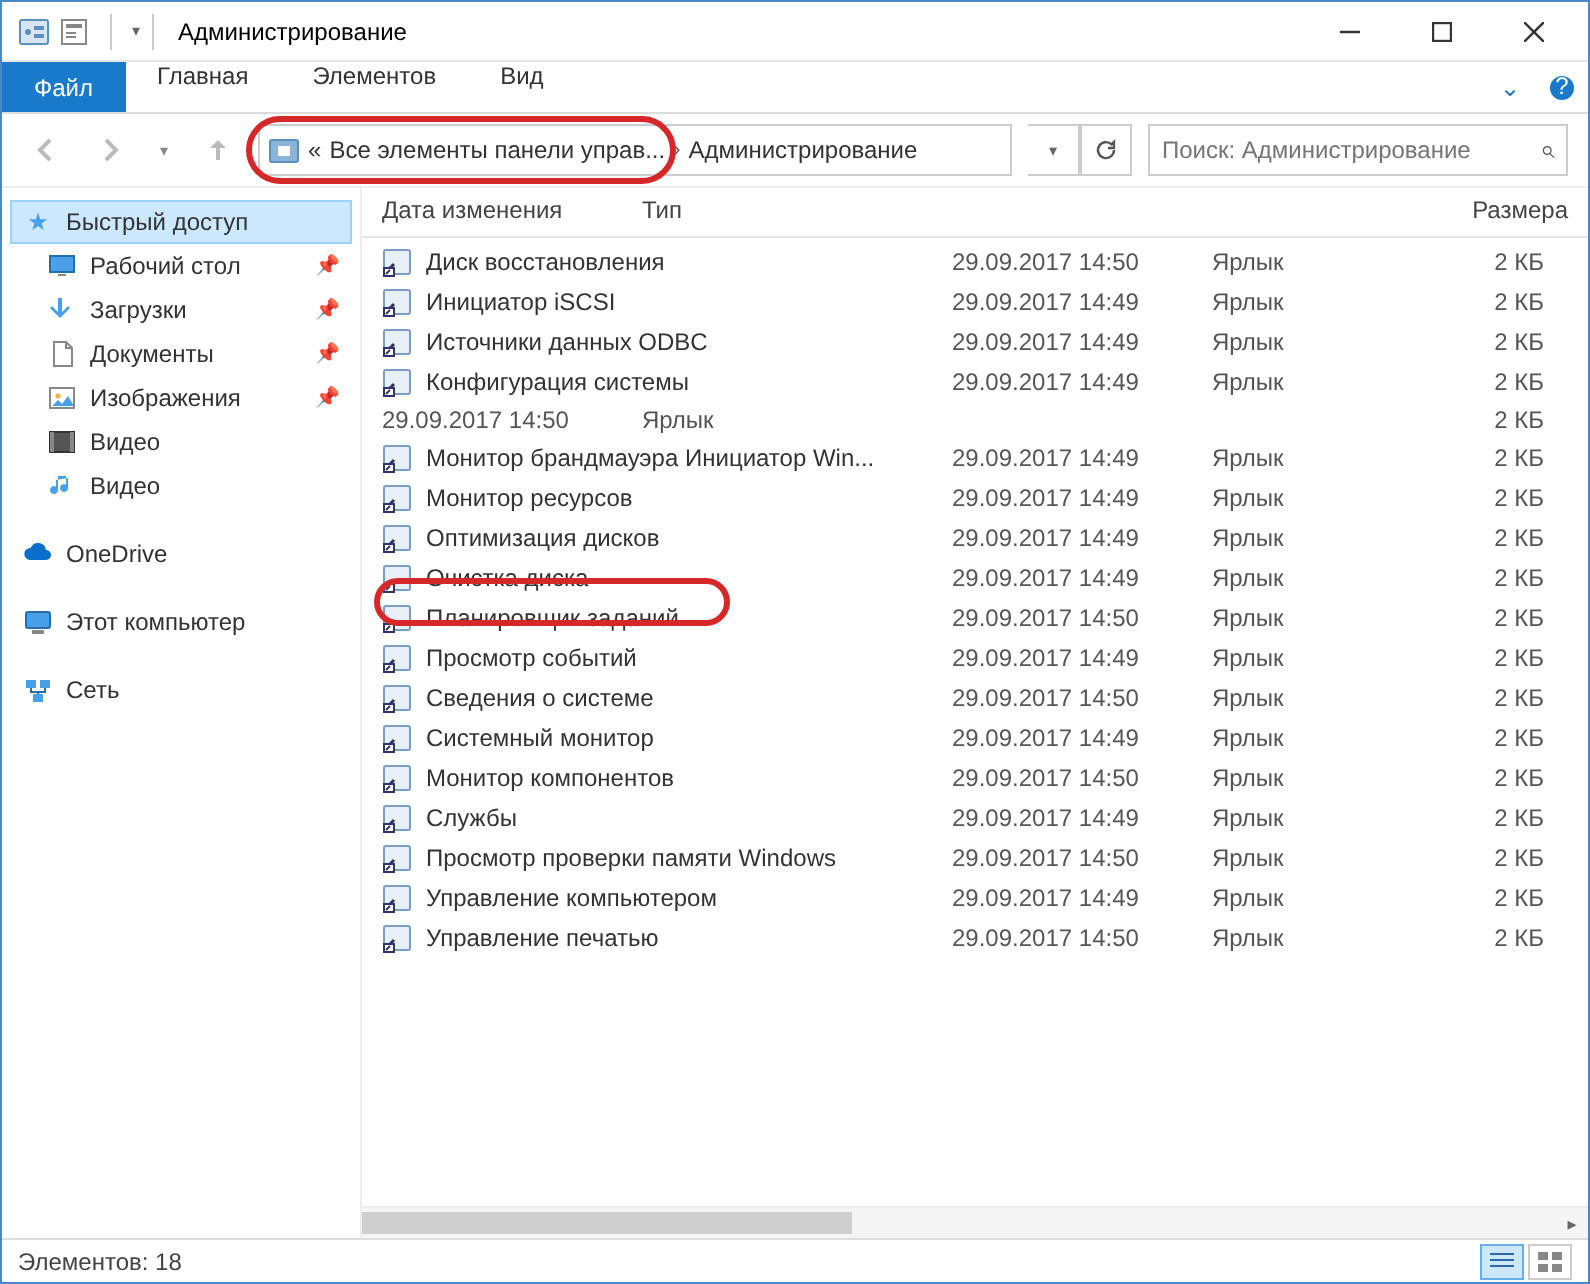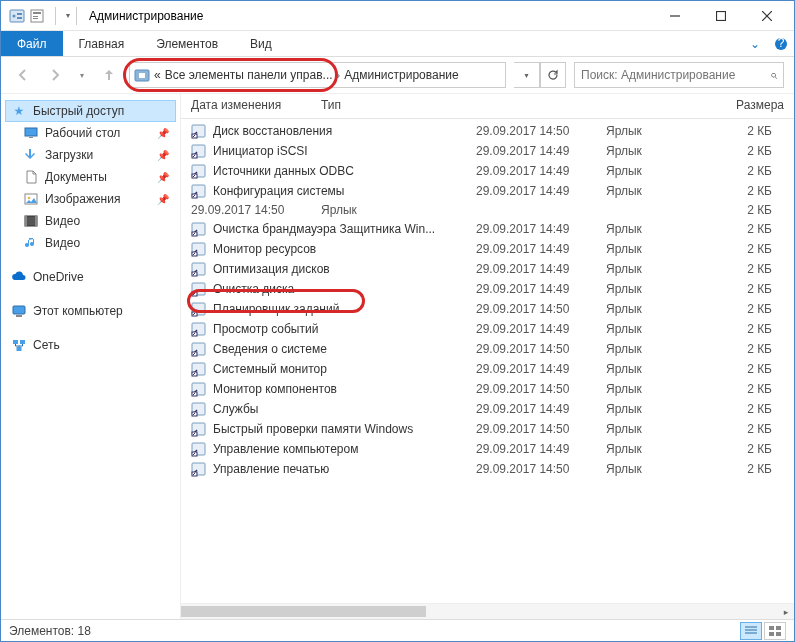--- a/index.html
+++ b/index.html
@@ -11,21 +11,21 @@
 .titlebar .qa-icons svg { width: 16px; height: 16px; }
 .titlebar .sep { width: 1px; height: 18px; background: #ccc; margin: 0 6px; }
 .titlebar .title { margin-left: 6px; color: #000; }
 .titlebar .win-ctrl { margin-left: auto; display: flex; }
 .titlebar .win-ctrl > div { width: 46px; height: 30px; display: flex; align-items: center; justify-content: center; color: #333; }
 .titlebar .win-ctrl svg { width: 10px; height: 10px; stroke: #333; stroke-width: 1.2; fill: none; }
 
 
 .ribbon { height: 26px; display: flex; align-items: stretch; background: #fff; border-bottom: 1px solid #ddd; }
 .ribbon .file-tab { background: #1979ca; color: #fff; padding: 0 16px; display: flex; align-items: center; font-size: 12px; }
-.ribbon .tab { padding: 0 16px; display: flex; align-items: center; color: #333; }
+.ribbon .tab { padding: 0 16px; display: flex; color: #333; }
 .ribbon .spacer { flex: 1; }
 .ribbon .chevron, .ribbon .help { width: 26px; display: flex; align-items: center; justify-content: center; color: #1979ca; }
 
 
 .navrow { height: 36px; display: flex; align-items: center; gap: 8px; padding: 4px 10px; background: #fff; }
 .navrow .navbtn { width: 24px; height: 24px; display: flex; align-items: center; justify-content: center; color: #999; }
 .navrow .addr-wrap { flex: 1; position: relative; }
 .addrbar { height: 26px; border: 1px solid #ccc; display: flex; align-items: center; padding: 0 4px; gap: 4px; background: #fff; }
 .addrbar .crumb { display: flex; align-items: center; gap: 4px; color: #333; white-space: nowrap; }
 .addrbar .crumb .sep-ch { color: #666; font-size: 11px; }
@@ -405,21 +405,21 @@
         <div class="row">
           <div class="c-name">
             <span class="fico">
               <svg viewBox="0 0 16 16">
                 <rect x="1" y="2" width="13" height="12" rx="1" fill="#e8eff6" stroke="#7a9ec0"></rect>
                 <path d="M2 13l4-4" stroke="#336" stroke-width="1.5"></path>
                 <rect x="1" y="11" width="5" height="4" fill="#fff" stroke="#336"></rect>
                 <path d="M2 14l2-2" stroke="#336"></path>
               </svg>
             </span>
-            <span>Очистка брандмауэра Защитника Win...</span>
+            <span>Монитор брандмауэра Инициатор Win...</span>
           </div>
           <div class="c-date">29.09.2017 14:49</div>
           <div class="c-type">Ярлык</div>
           <div class="c-size">2 КБ</div>
         </div>
         <div class="row">
           <div class="c-name">
             <span class="fico">
               <svg viewBox="0 0 16 16">
                 <rect x="1" y="2" width="13" height="12" rx="1" fill="#e8eff6" stroke="#7a9ec0"></rect>
@@ -565,21 +565,21 @@
         <div class="row">
           <div class="c-name">
             <span class="fico">
               <svg viewBox="0 0 16 16">
                 <rect x="1" y="2" width="13" height="12" rx="1" fill="#e8eff6" stroke="#7a9ec0"></rect>
                 <path d="M2 13l4-4" stroke="#336" stroke-width="1.5"></path>
                 <rect x="1" y="11" width="5" height="4" fill="#fff" stroke="#336"></rect>
                 <path d="M2 14l2-2" stroke="#336"></path>
               </svg>
             </span>
-            <span>Быстрый проверки памяти Windows</span>
+            <span>Просмотр проверки памяти Windows</span>
           </div>
           <div class="c-date">29.09.2017 14:50</div>
           <div class="c-type">Ярлык</div>
           <div class="c-size">2 КБ</div>
         </div>
         <div class="row">
           <div class="c-name">
             <span class="fico">
               <svg viewBox="0 0 16 16">
                 <rect x="1" y="2" width="13" height="12" rx="1" fill="#e8eff6" stroke="#7a9ec0"></rect>

